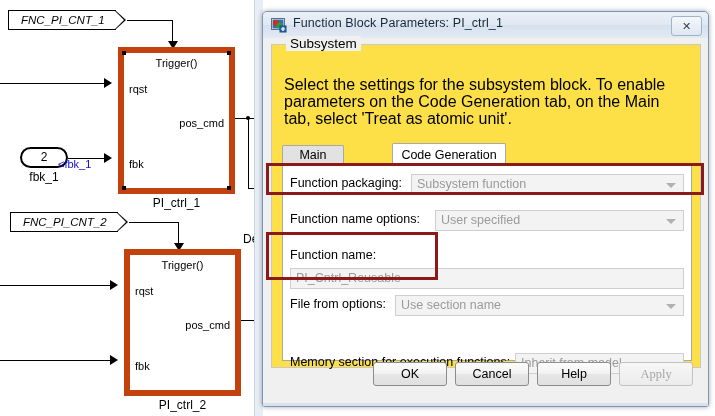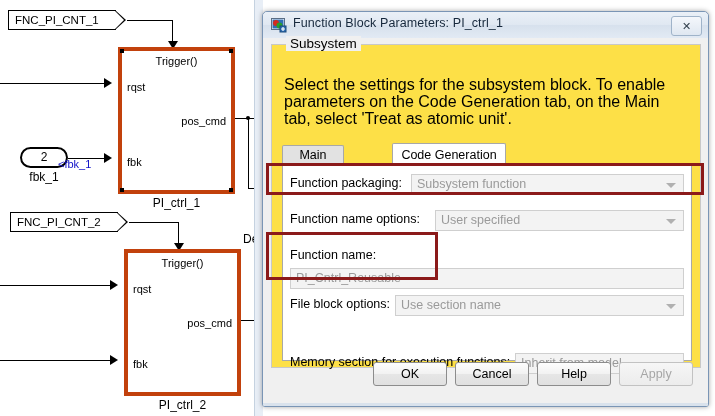--- a/index.html
+++ b/index.html
@@ -7,21 +7,21 @@
     width:715px;height:416px;overflow:hidden;position:relative;
     background:#ffffff;
     font-family:"Liberation Sans", sans-serif;
     -webkit-font-smoothing:antialiased;
   }
 
   
   #canvas{position:absolute;left:0;top:0;width:715px;height:416px;background:#ffffff;}
 
   .blk{
-    position:absolute;border:4px solid #c2410c;background:#fff;box-sizing:border-box;
+    position:absolute;border:6px solid #c2410c;background:#fff;box-sizing:border-box;
   }
   .blk .port{
     position:absolute;font-size:11px;color:#000;white-space:nowrap;
   }
   .blk .trig{
     position:absolute;left:0;right:0;top:4px;text-align:center;font-size:11px;color:#000;
   }
   .blk-label{
     position:absolute;font-size:12px;color:#000;white-space:nowrap;text-align:center;
   }
@@ -39,21 +39,21 @@
   .arrow.down{
     border-left:5px solid transparent;border-right:5px solid transparent;
     border-top:8px solid #000;border-bottom:0;
   }
   .junction{position:absolute;width:4px;height:4px;background:#000;border-radius:50%;}
 
   
   .fcntag{
     position:absolute;height:20px;box-sizing:border-box;
     border:1px solid #000;background:#fff;
-    font-size:11.5px;color:#000;line-height:18px;padding-left:6px;white-space:nowrap;
+    font-size:11.5px;color:#000;line-height:18px;padding-left:12px;white-space:nowrap;font-style:italic;
   }
   .fcntag:after{
     content:"";position:absolute;right:-11px;top:-1px;width:0;height:0;
     border-top:10px solid transparent;border-bottom:10px solid transparent;
     border-left:11px solid #000;
   }
   .fcntag:before{
     content:"";position:absolute;right:-9px;top:0px;width:0;height:0;z-index:1;
     border-top:9px solid transparent;border-bottom:9px solid transparent;
     border-left:9px solid #fff;
@@ -273,21 +273,21 @@
         </div>
 
         <div class="row" style="top:80px;height:44px;">
           <div class="rowlabel">Function name:</div>
           <div class="ctl" style="left:7px;top:22px;width:394px;">
             <span>PI_Cntrl_Reusable</span>
           </div>
         </div>
 
         <div class="row" style="top:129px;">
-          <div class="rowlabel">File block options:</div>
+          <div class="rowlabel">File from options:</div>
           <div class="ctl" style="left:112px;width:289px;">
             <span>Use section name</span>
             <span class="arr"></span>
           </div>
         </div>
 
 
         <div class="row" style="top:187px;">
           <div class="rowlabel">Memory section for execution functions:</div>
           <div class="ctl" style="left:232px;width:169px;">
@@ -299,18 +299,18 @@
       </div>
     </div>
 
     <div class="redbox" style="left:3px;top:125px;width:438px;height:32px;"></div>
     <div class="redbox" style="left:3px;top:194px;width:172px;height:48px;"></div>
 
     <div id="btnbar">
       <div class="btn" style="left:110px;width:74px;">OK</div>
       <div class="btn" style="left:192px;width:74px;">Cancel</div>
       <div class="btn" style="left:274px;width:74px;">Help</div>
-      <div class="btn disabled" style="left:356px;width:74px;">Apply</div>
+      <div class="btn disabled" style="left:356px;width:74px;font-family:Liberation Serif, serif;">Apply</div>
     </div>
     <div id="dlg-footline"></div>
 
   </div>
 </div>
 
 </body></html>

